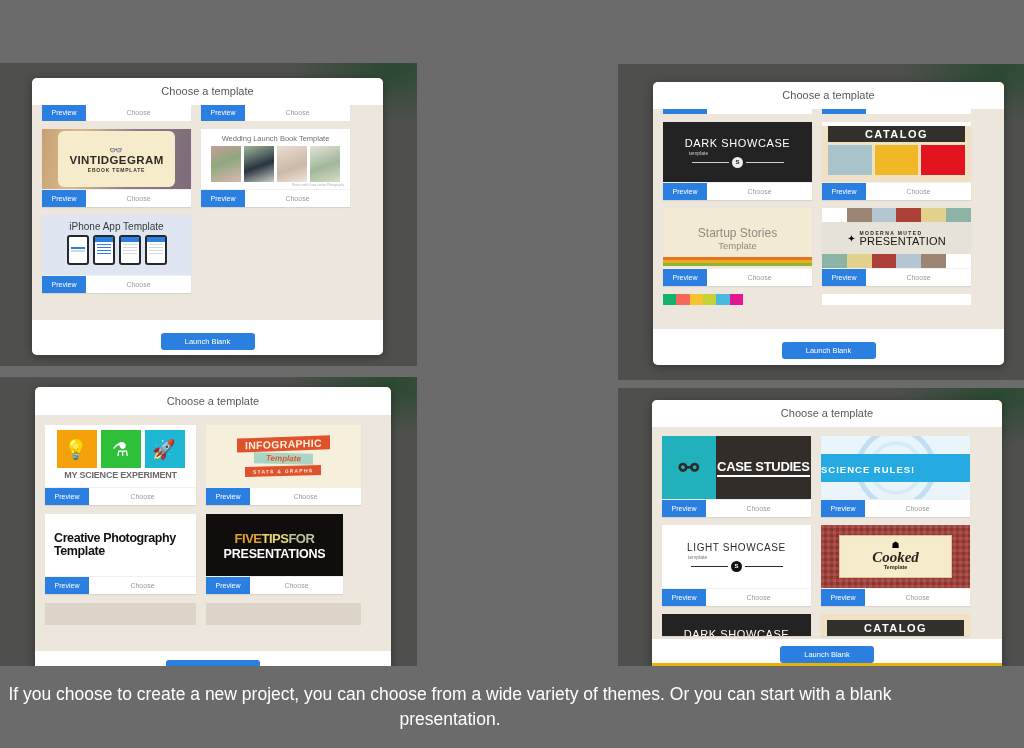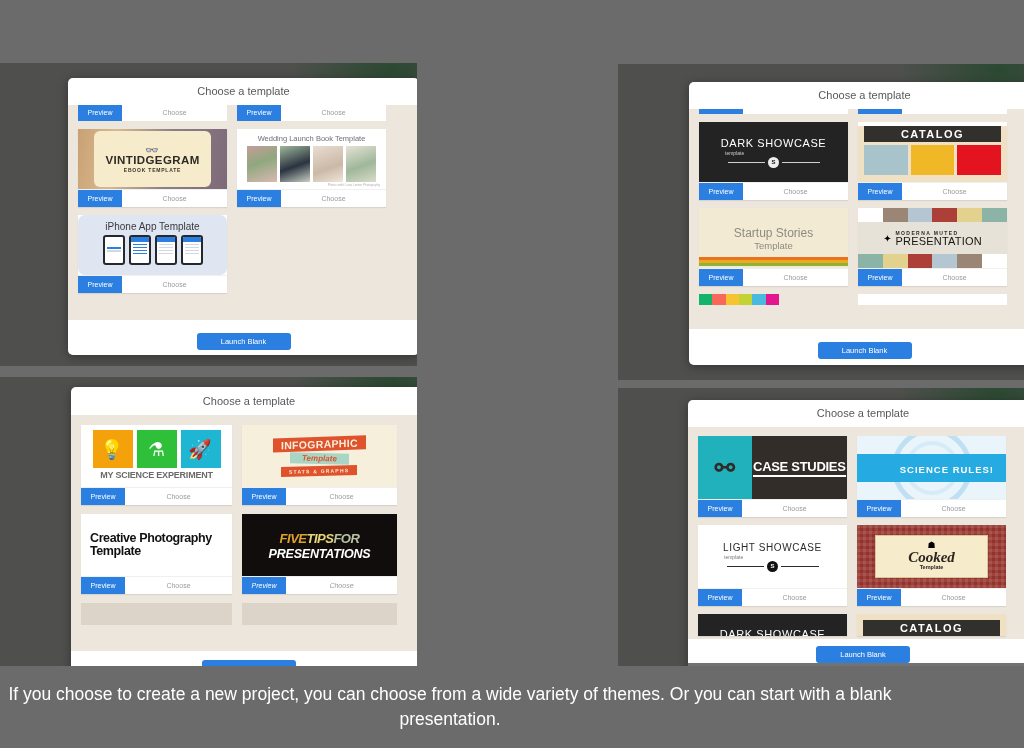--- a/index.html
+++ b/index.html
@@ -9,22 +9,22 @@
     font-family:"Liberation Sans",sans-serif;
     position:relative;
   }
   .stage{position:absolute;left:0;top:0;width:1024px;height:748px;background:#6b6b6b;}
 
   
   .shot{position:absolute;overflow:hidden;background:#4f504d;}
   .shot .glow{position:absolute;right:0;top:0;width:130px;height:60px;
       background:radial-gradient(ellipse at 80% 10%, rgba(30,70,40,.75), rgba(60,70,60,0) 70%);}
 
-  .modal{position:absolute;background:#737373;border-radius:5px;overflow:hidden;
-     box-shadow:0 2px 10px rgba(0,0,0,.35);margin-left:36px;}
+  .modal{position:absolute;background:#eab308;border-radius:5px;overflow:hidden;
+     box-shadow:0 2px 10px rgba(0,0,0,.35);}
   .modal-title{height:27px;line-height:27px;text-align:center;color:#59595b;
      font-size:11px;background:#fff;}
   .modal-body{background:#ece6dd;overflow:hidden;position:relative;}
   .modal-foot{background:#fff;text-align:center;}
   .launch{display:inline-block;background:#2b7fe0;color:#fff;font-size:7.5px;
      border-radius:3px;padding:4px 0;width:94px;text-align:center;line-height:9px;}
 
   .grid{display:flex;flex-wrap:wrap;gap:8px 10px;padding:8px 10px 0 10px;}
   .card{width:149px;background:#fff;box-shadow:0 1px 1px rgba(0,0,0,.08);}
   .thumb{height:60px;position:relative;overflow:hidden;background:#fff;}
@@ -48,21 +48,21 @@
   .vint-name{font-size:11.5px;font-weight:bold;letter-spacing:.4px;color:#2e2a25;
      font-family:"Liberation Sans",sans-serif;}
   .vint-sub{font-size:5px;font-weight:bold;letter-spacing:.8px;color:#3a332c;margin-top:1px;}
 
   .wed{background:#fff;height:100%;padding-top:5px;box-sizing:border-box;}
   .wed-t{text-align:center;font-size:7.5px;color:#6f6f73;margin-bottom:3px;}
   .wed-row{display:flex;gap:3px;justify-content:center;}
   .wed-ph{width:30px;height:36px;}
   .wed-cap{font-size:3px;color:#b5b0ac;text-align:right;padding-right:6px;margin-top:1px;}
 
-  .iph{background:#dfe6f2;height:100%;border-radius:7px;}
+  .iph{background:#dfe6f2;height:100%;}
   .iph-t{text-align:center;font-size:10px;color:#3a3a3c;padding-top:6px;}
   .iph-row{display:flex;gap:4px;justify-content:center;margin-top:3px;}
   .iph-p{width:22px;height:30px;background:#25282d;border-radius:3px;padding:2px;box-sizing:border-box;}
   .iph-s{background:#fff;height:100%;border-radius:1px;overflow:hidden;}
   .iph-s .hd{height:5px;background:#2b7fe0;}
   .iph-s .ln{height:1.5px;background:#cfd8e3;margin:1.5px 2px;}
   .iph-s .ln.b{background:#2b7fe0;}
 
   .sci{background:#fff;height:100%;display:flex;flex-direction:column;}
   .sci-row{display:flex;gap:4px;justify-content:center;padding:5px 6px 0;}
@@ -128,21 +128,21 @@
      color:#2f2a26;font-size:24px;font-weight:bold;}
   .case-r{flex:1;background:#332d29;display:flex;align-items:center;justify-content:center;}
   .case-r span{color:#fff;font-size:13px;font-weight:bold;letter-spacing:-.3px;
      border-bottom:2px solid #fff;padding-bottom:1px;}
 
   .sr{height:100%;background:#e9f4fb;display:flex;align-items:center;position:relative;overflow:hidden;}
   .sr-rings{position:absolute;left:50%;top:50%;transform:translate(-50%,-50%);
      width:70px;height:70px;border-radius:50%;border:5px solid #bfe0f2;}
   .sr-rings:after{content:"";position:absolute;left:8px;top:8px;right:8px;bottom:8px;
      border-radius:50%;border:4px solid #d6ebf8;}
-  .sr-band{position:relative;width:100%;background:#25aae1;text-align:right;padding:5px 12px;}
+  .sr-band{position:relative;width:100%;background:#25aae1;text-align:left;padding:5px 0;}
   .sr-band span{color:#fff;font-size:9.5px;font-weight:bold;letter-spacing:1px;}
 
   .cook{height:100%;background:
       repeating-linear-gradient(0deg,rgba(255,255,255,.09) 0 3px,transparent 3px 6px),
       repeating-linear-gradient(90deg,rgba(255,255,255,.09) 0 3px,transparent 3px 6px),
       #93322c;
      display:flex;align-items:center;justify-content:center;}
   .cook-box{background:#f6eccb;border:1px solid #d9c79a;width:74%;height:66%;
      display:flex;flex-direction:column;align-items:center;justify-content:center;}
   .cook-1{font-size:15px;font-weight:bold;font-style:italic;color:#2c2520;
@@ -442,21 +442,21 @@
               <div class="creat">
                   <span>Creative Photography Template</span>
                 </div>
             </div>
             <div class="bar">
               <div class="pv">Preview</div>
               <div class="ch">Choose</div>
             </div>
           </div>
 
-          <div class="card" style="width:155px;font-style:italic;">
+          <div class="card" style="width:137px;">
             <div class="thumb" style="height:62px;">
               <div class="five">
                 <div>
                   <span class="five-1" style="color:#e0a12c;">FIVE</span><span class="five-1" style="color:#e8d77a;">TIPS</span><span class="five-1" style="color:#b9c4a0;">FOR</span>
                 </div>
                 <div class="five-2">PRESENTATIONS</div>
               </div>
             </div>
             <div class="bar">
               <div class="pv">Preview</div>

